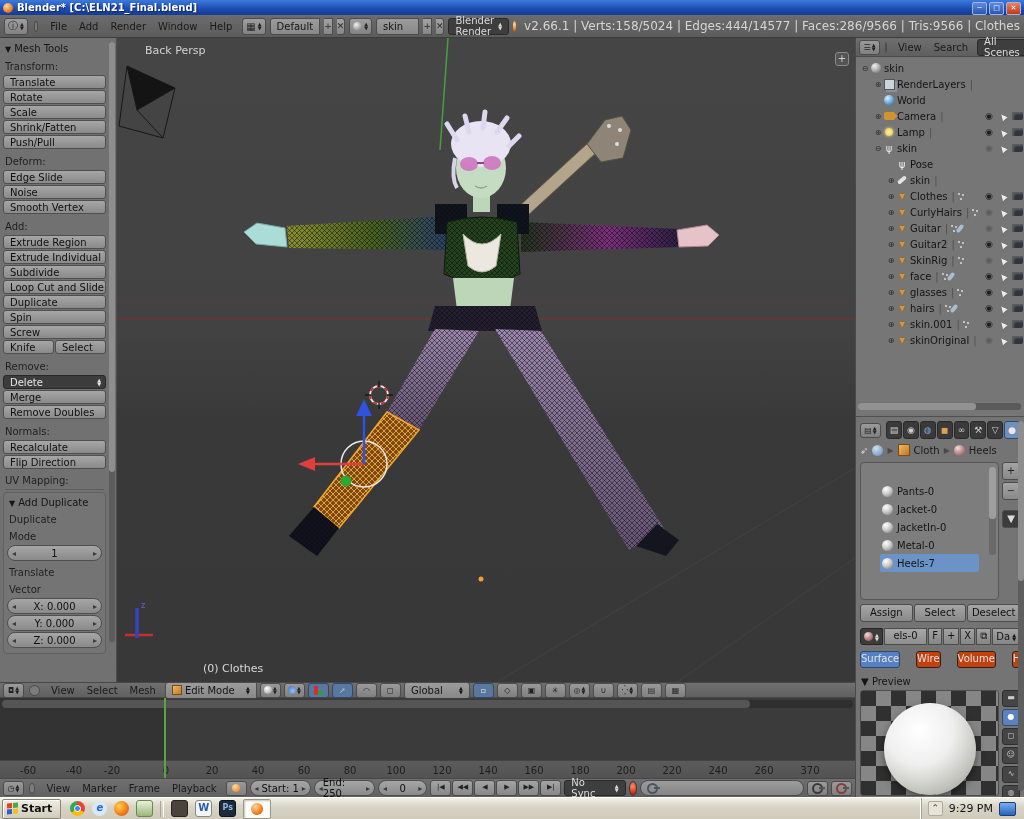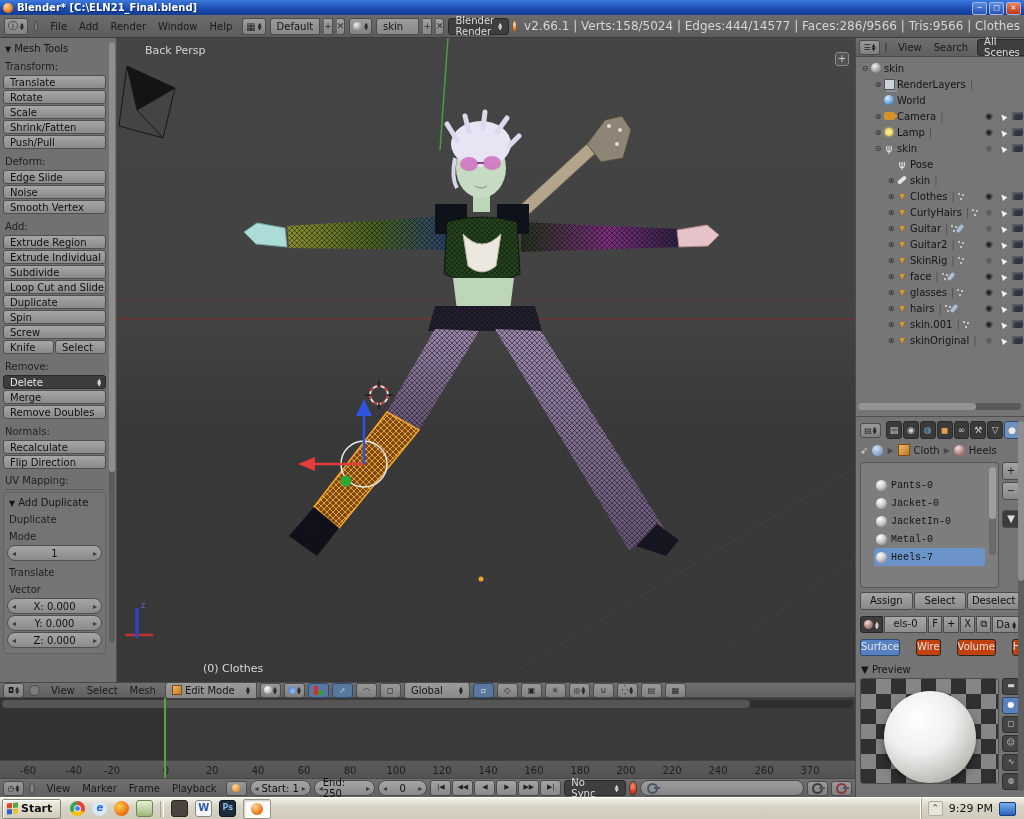--- a/index.html
+++ b/index.html
@@ -96,21 +96,21 @@
   .ptab{width:16px;height:16px;display:inline-flex;align-items:center;justify-content:center;border-radius:3px;background:#3a3a3a;border:1px solid #2a2a2a;color:#cfcfcf;font-size:9px;}
   .ptab.active{background:#6e90bc;border-color:#2c4a72;}
   .mball{width:11px;height:11px;border-radius:50%;background:radial-gradient(circle at 35% 28%,#fff,#cdcdcd 45%,#6f6f6f);}
   .mball.red{background:radial-gradient(circle at 35% 28%,#f0dede,#c09090 45%,#7a4848);}
   .crumbs{display:flex;align-items:center;gap:4px;height:20px;color:#1a1a1a;}
   .crumb-arrow{color:#4a4a4a;font-size:8px;}
   .pin::before{content:"➶";color:#d8d8d8;font-size:10px;}
   .cube-ico{width:10px;height:10px;background:linear-gradient(135deg,#f0b668,#c07a22);border:1px solid #7a4c12;}
   .nodes-ico{width:11px;height:11px;border-radius:50%;background:radial-gradient(circle at 35% 30%,#cfe0f2,#5f87b8);}
   .slotwrap{display:flex;gap:3px;margin-top:2px;}
-  .slotlist{flex:1;background:#7d7d7d;border:1px solid #565656;border-radius:4px;height:98px;padding:13px;position:relative;font-family:Liberation Mono, monospace;}
+  .slotlist{flex:1;background:#7d7d7d;border:1px solid #565656;border-radius:4px;height:98px;padding:19px;position:relative;}
   .slotrow{display:flex;align-items:center;gap:4px;height:18px;padding:0 2px;color:#141414;border-radius:2px;}
   .slotrow.selected{background:#6b93c8;}
   .slotscroll{position:absolute;right:2px;top:4px;width:7px;height:88px;background:#6a6a6a;border-radius:3px;}
   .slotscroll .thumb{width:7px;height:52px;background:#9e9e9e;border-radius:3px;}
   .slotside{width:18px;display:flex;flex-direction:column;gap:2px;}
   .sbtn{height:16px;background:linear-gradient(#a4a4a4,#888);border:1px solid #4c4c4c;border-radius:3px;text-align:center;line-height:15px;color:#222;font-size:10px;}
   .sbtn.darkv{background:#3c3c3c;color:#ddd;margin-top:8px;}
   .actions{display:flex;gap:1px;margin-top:4px;}
   .actions .abtn{flex:1;height:16px;background:linear-gradient(#a6a6a6,#898989);border:1px solid #4c4c4c;border-radius:3px;text-align:center;line-height:15px;color:#101010;}
   .dbrow{display:flex;align-items:center;gap:1px;margin-top:6px;}

